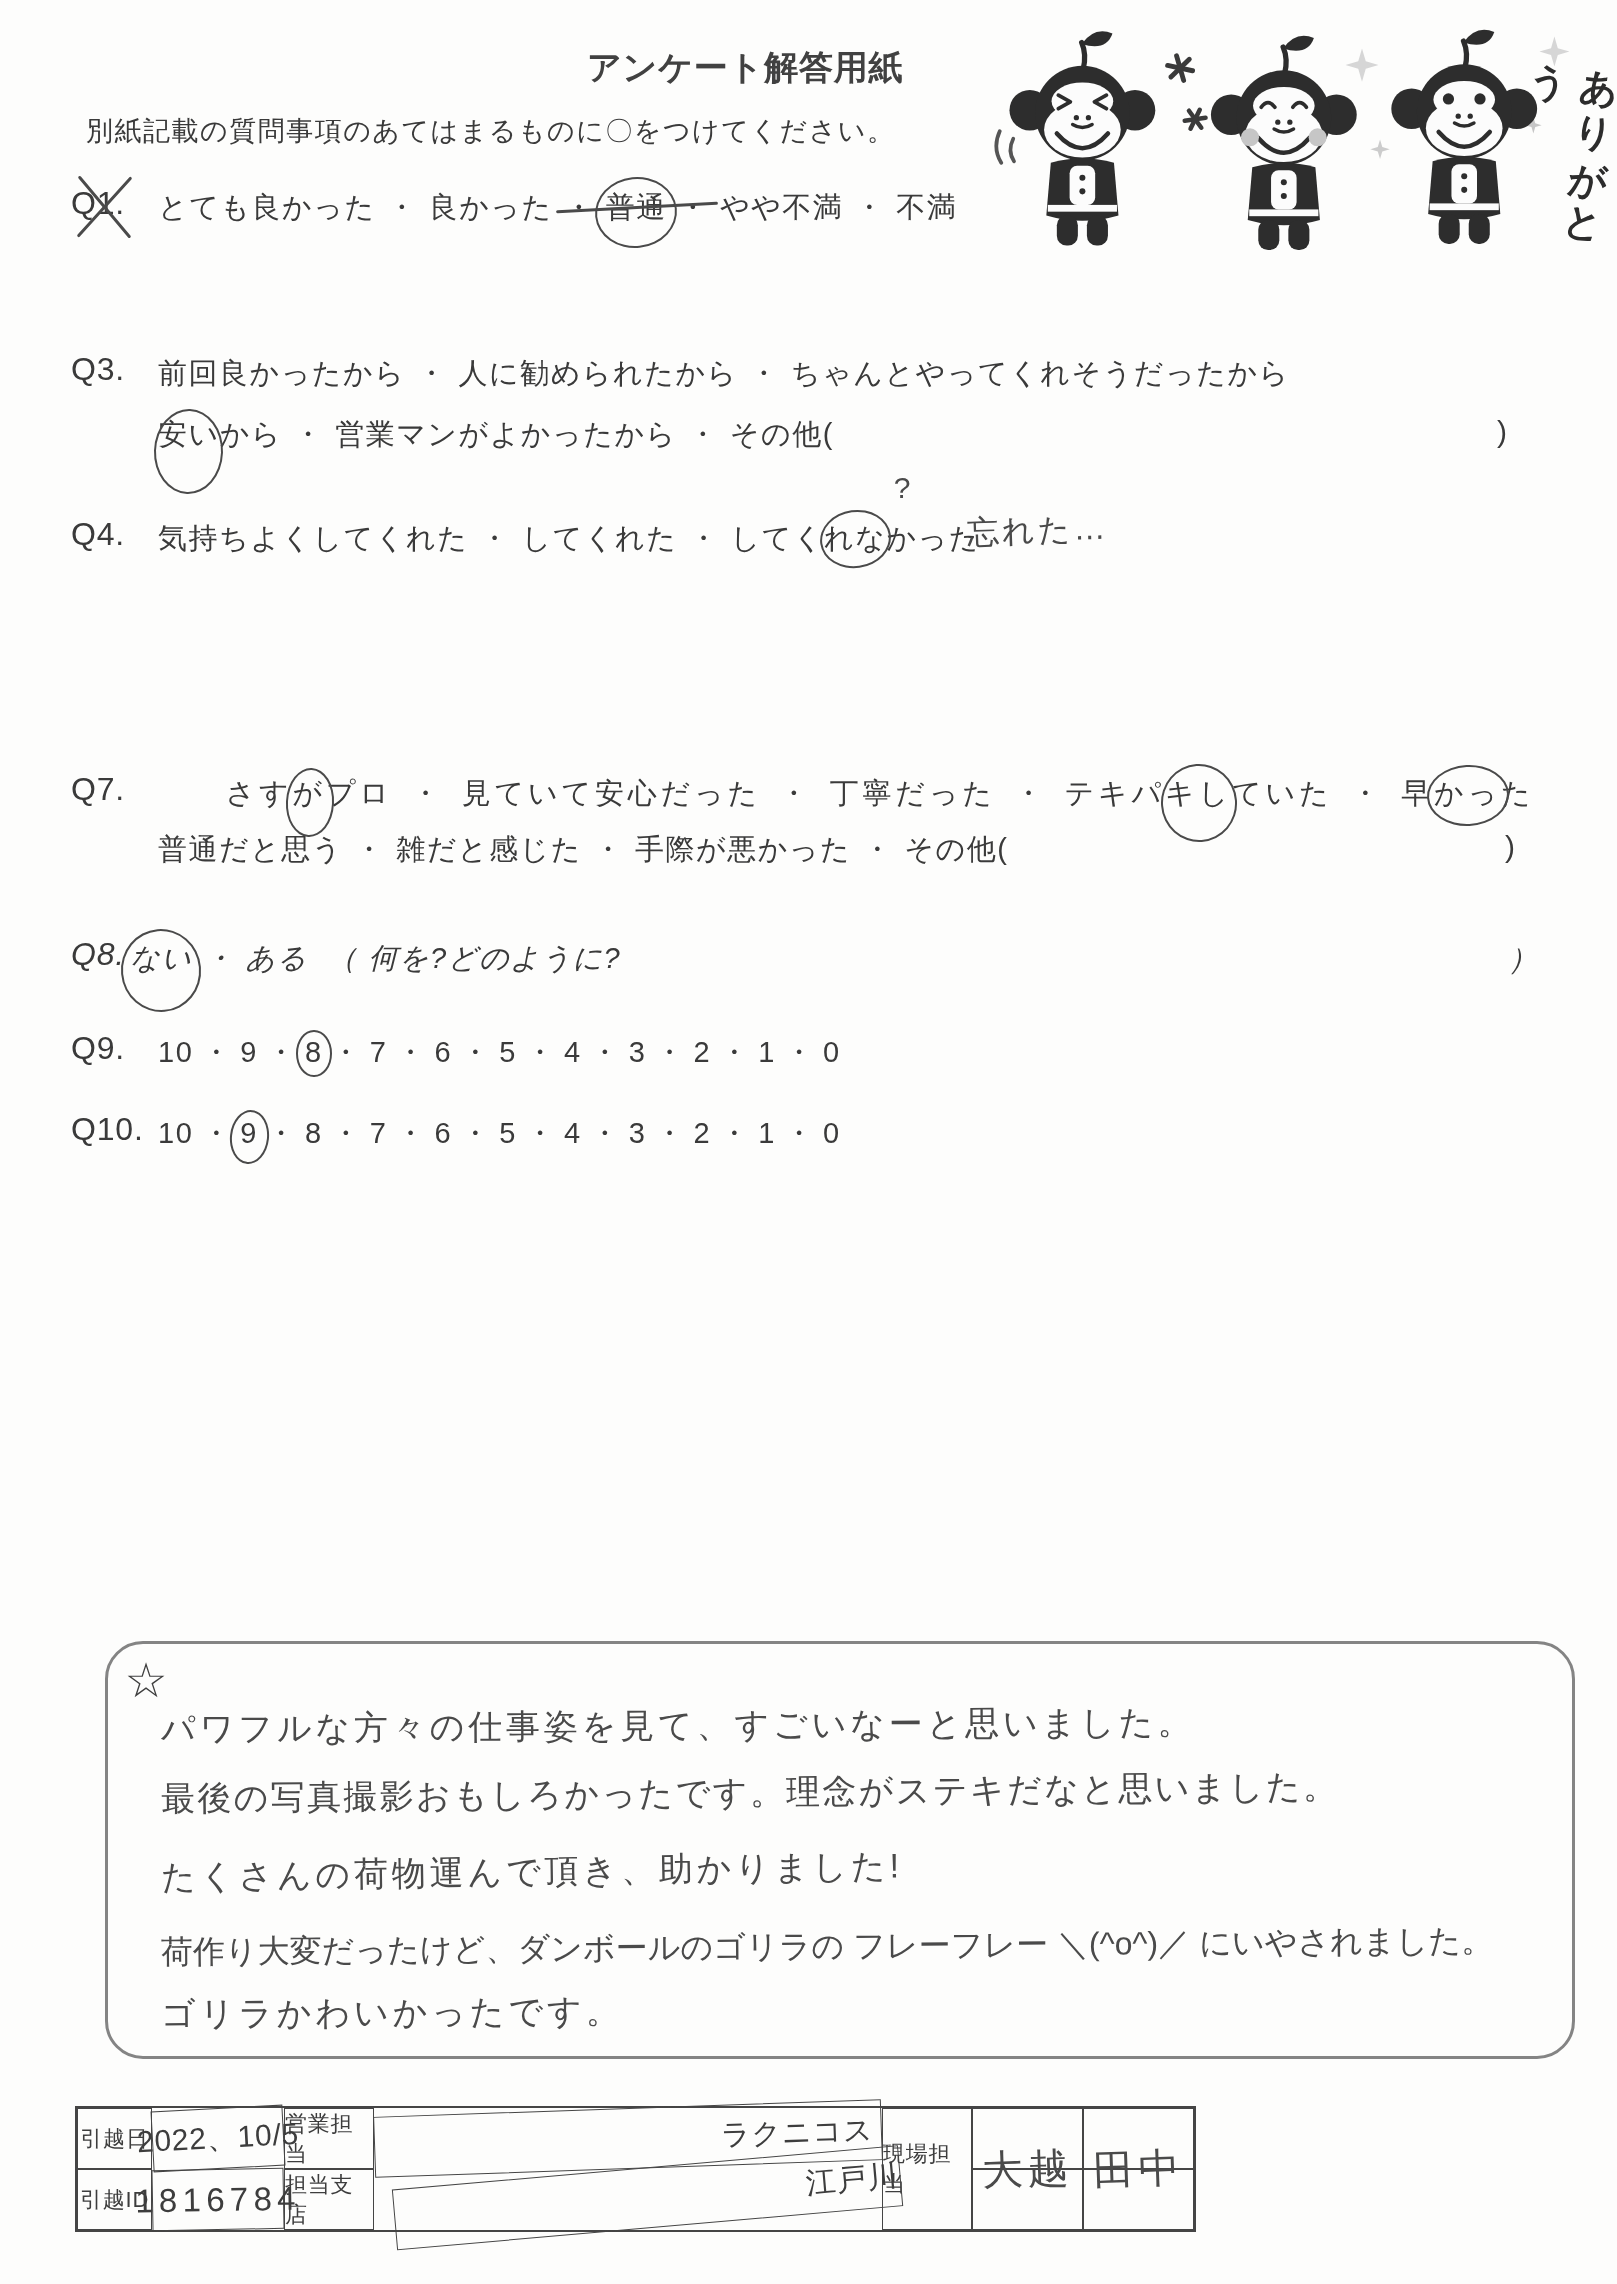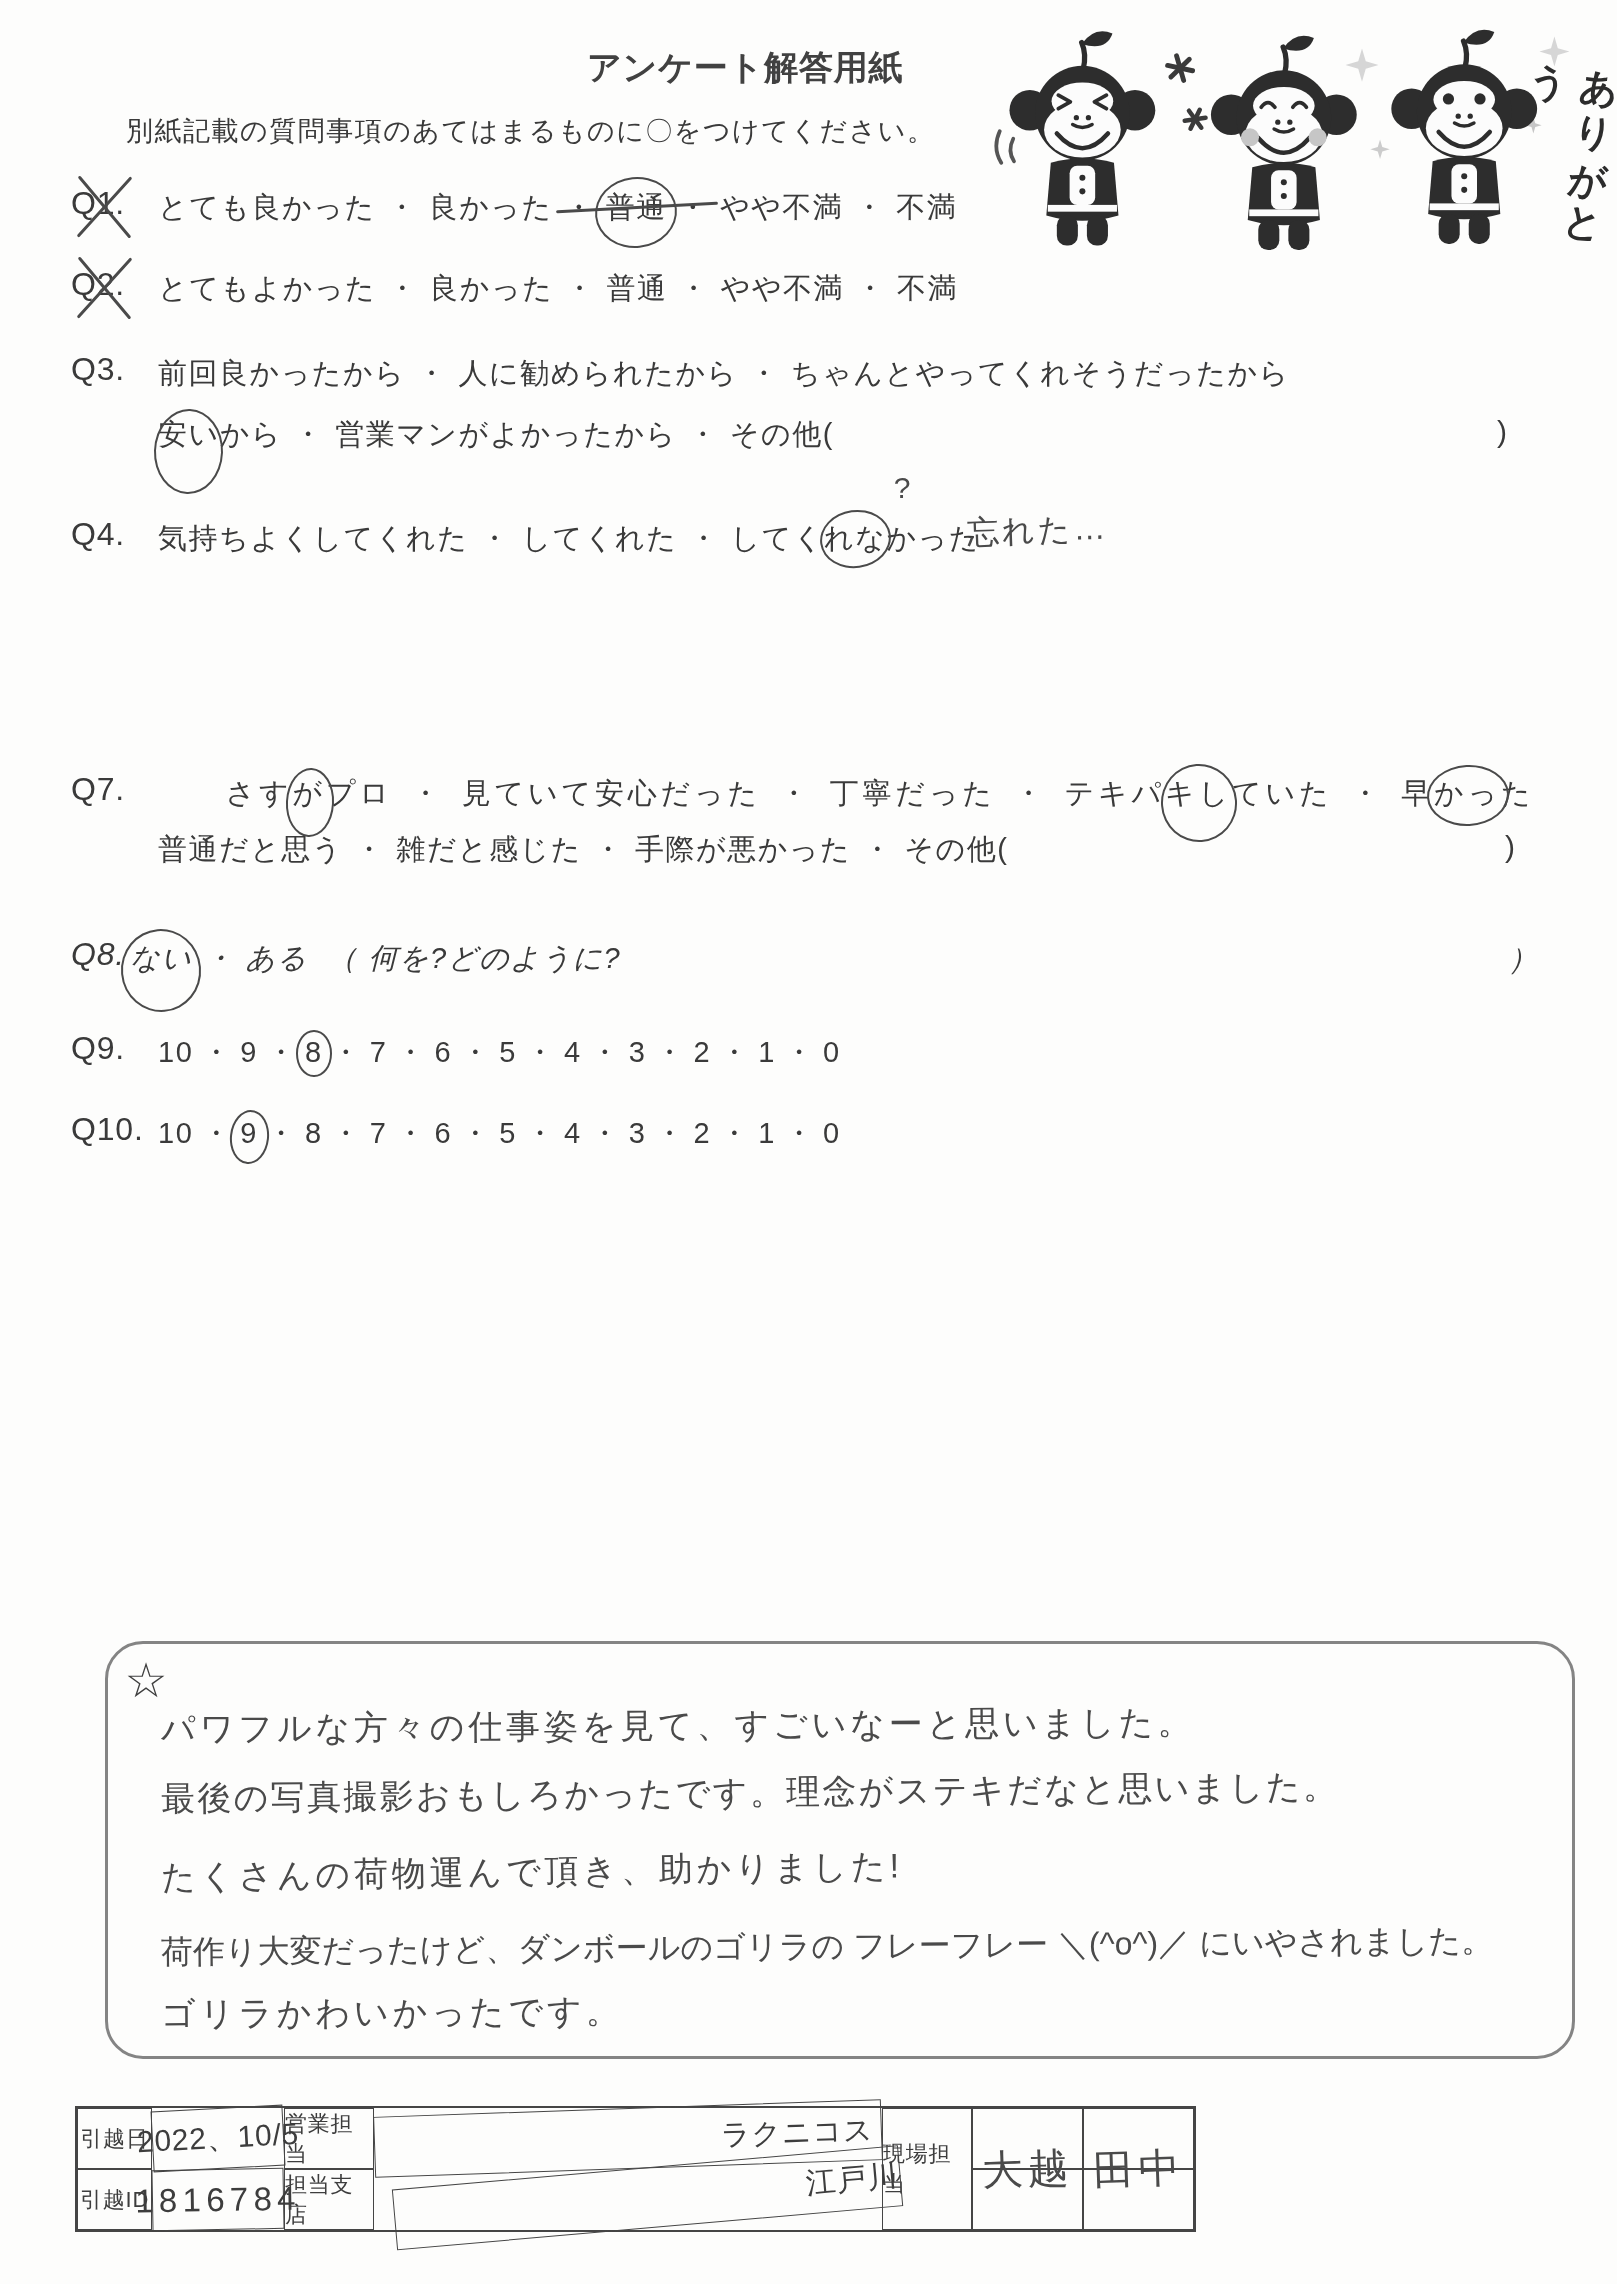--- a/index.html
+++ b/index.html
@@ -4,21 +4,21 @@
 <style>
   html,body{margin:0;padding:0;background:#e9e9e9;}
   #page{position:relative;width:1617px;height:2284px;background:#fdfdfc;
         font-family:"Liberation Sans",sans-serif;color:#3a3a3a;overflow:hidden;}
 
   
   .title{position:absolute;left:84px;top:24px;font-size:47px;font-weight:bold;
          letter-spacing:2.3px;color:#3c3c3c;}
   .subtitle{position:absolute;left:587px;top:45px;font-size:34px;font-weight:bold;
             letter-spacing:0.8px;color:#414141;}
-  .instruction{position:absolute;left:86px;top:113px;font-size:27px;letter-spacing:1.5px;margin-left:40px;}
+  .instruction{position:absolute;left:86px;top:113px;font-size:27px;letter-spacing:1.5px;}
 
   
   .mascots{position:absolute;left:992px;top:19.6px;width:625px;height:230px;}
   .mascots svg{position:absolute;left:0;top:0;}
   .thanks{position:absolute;right:0;top:19.6px;writing-mode:vertical-rl;font-size:38px;
           font-weight:bold;color:#2c2c2c;transform:rotate(7deg);letter-spacing:3px;
           font-family:"Liberation Sans",sans-serif;}
 
   
   .q-row{position:absolute;left:71px;right:15px;padding-left:87px;font-size:29px;
@@ -174,24 +174,20 @@
       </g>
     </svg>
     <div class="thanks">ありがとう</div>
   </div>
 
   <div class="q-row" style="top:188px">
     <span class="q-label"><span>Q1.</span><span class="x-over"></span></span>
     <span>とても良かった</span><span class="sep">・</span><span>良かった</span><span class="sep">・</span><span class="circ c-q1 strike"><span>普通</span></span><span class="sep">・</span><span>やや不満</span><span class="sep">・</span><span>不満</span>
   </div>
 
-  <div class="q-row" style="top:269px">
-    <span class="q-label"><span>Q2.</span><span class="x-over"></span></span>
-    <span>とてもよかった</span><span class="sep">・</span><span>良かった</span><span class="sep">・</span><span>普通</span><span class="sep">・</span><span>やや不満</span><span class="sep">・</span><span>不満</span>
-  </div>
 
   <div class="q-row" style="top:354px">
     <span class="q-label"><span>Q3.</span></span>
     <span>前回良かったから</span><span class="sep">・</span><span>人に勧められたから</span><span class="sep">・</span><span>ちゃんとやってくれそうだったから</span>
   </div>
 
   <div class="q-row" style="top:415px">
     <span class="circ c-q3"><span>安い</span></span><span>から</span><span class="sep">・</span><span>営業マンがよかったから</span><span class="sep">・</span><span>その他(</span>
     <span class="paren-close" style="left:1426px">)</span>
   </div>

